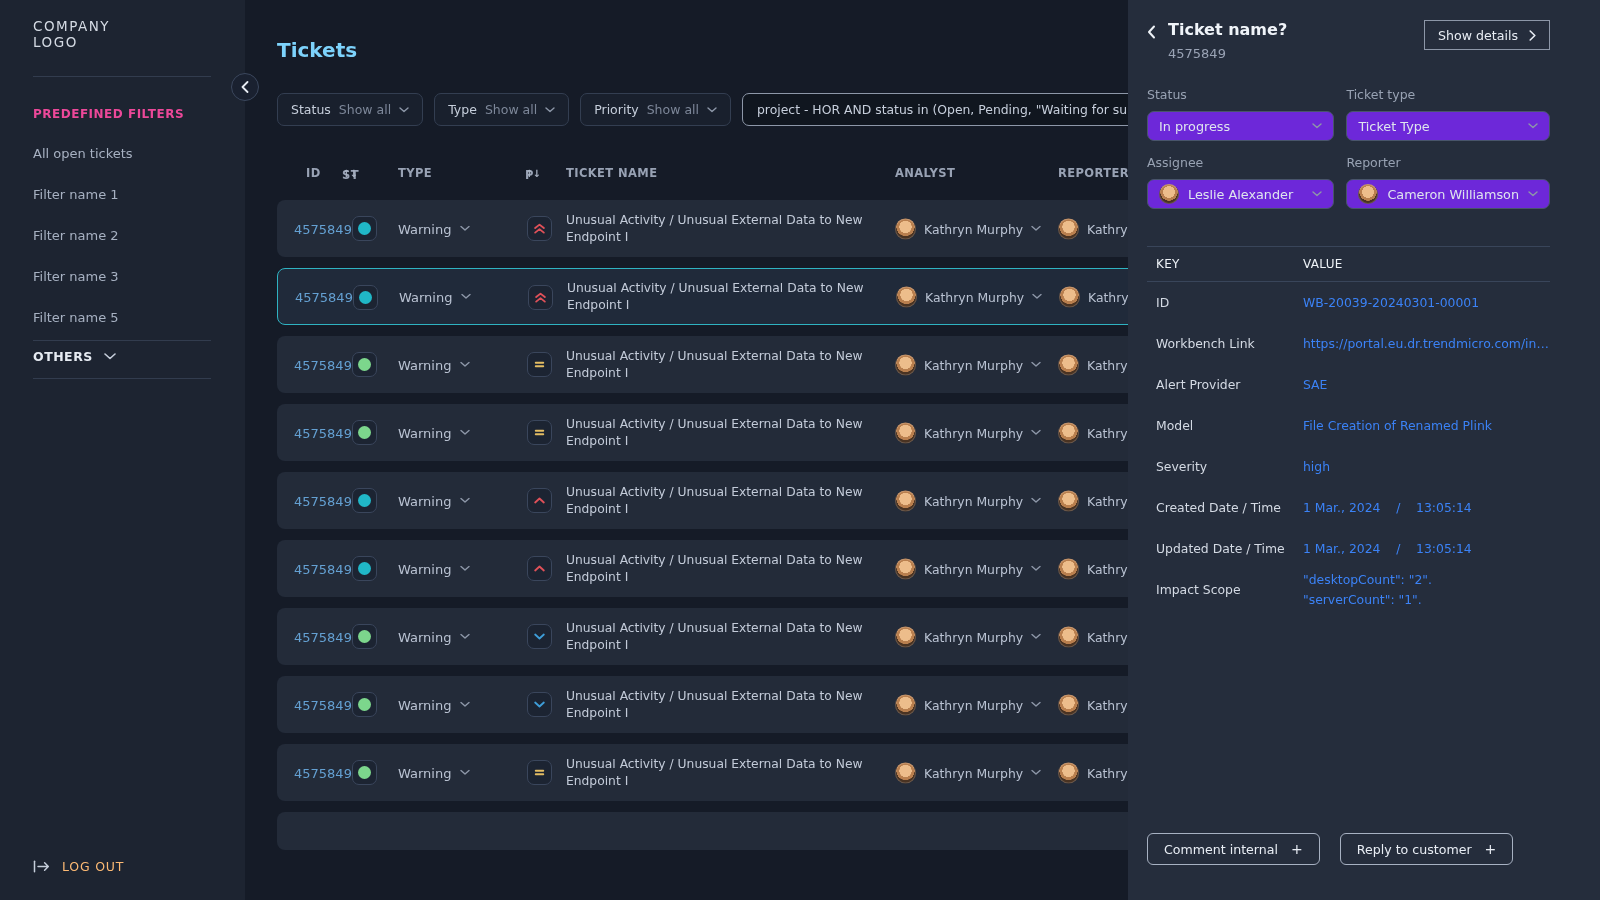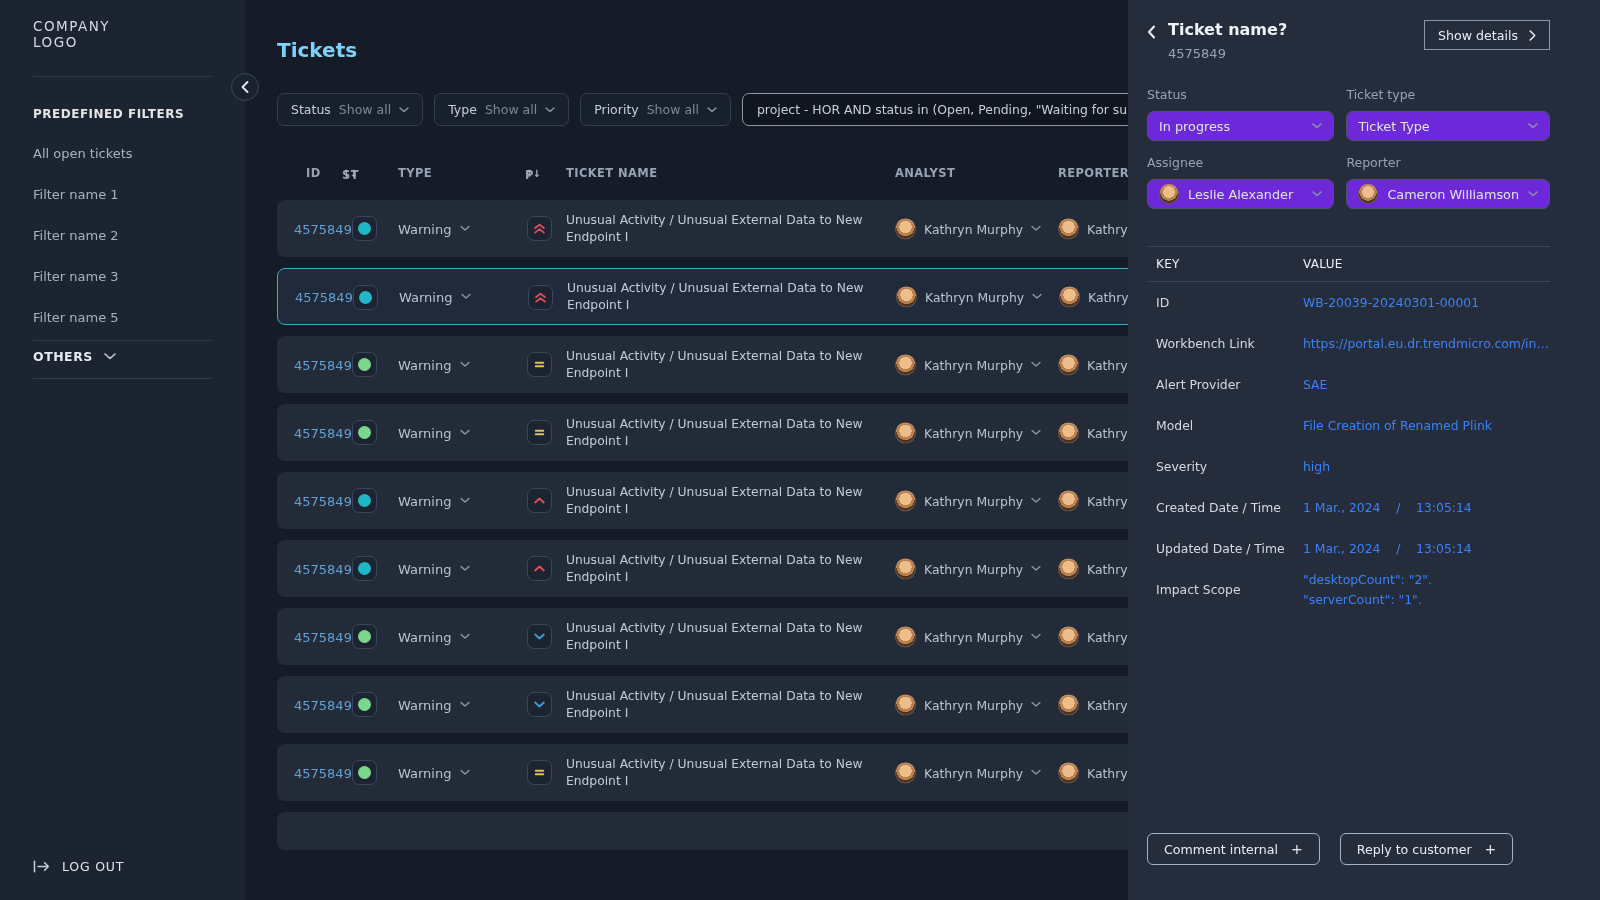--- a/index.html
+++ b/index.html
@@ -21,28 +21,28 @@
   .collapse-btn {
     position:absolute; top:73px; right:-14px; width:28px; height:28px;
     border-radius:50%; background:#1a2130; border:1px solid #3b475d;
     display:flex; align-items:center; justify-content:center; cursor:pointer; z-index:8;
   }
   .logo { margin:18px 0 0 33px; font-size:13.5px; letter-spacing:1.5px; color:#d5dbe4; line-height:1.2; }
   .project-row { margin:46px 0 0 37px; display:flex; align-items:flex-start; gap:13px; }
   .project-name { font-size:15px; font-weight:bold; color:#eef2f7; }
   .project-category { font-size:12px; color:#8b95a7; margin-top:4px; }
   .side-divider { height:1px; background:#323c4e; margin:26px 34px 0 33px; }
-  .pf-title { margin:30px 0 0 33px; font-size:12px; font-weight:bold; letter-spacing:.5px; color:#e5e5e5; }
+  .pf-title { margin:30px 0 0 33px; font-size:12px; font-weight:bold; letter-spacing:.5px; color:#ec4899; }
   .filter-list { margin-top:12px; }
   .filter-item { margin-left:33px; height:41px; display:flex; align-items:center;
     font-size:13px; color:#a7b1c2; cursor:pointer; }
   .others-row { margin:8px 0 0 33px; display:flex; align-items:center; gap:11px;
     font-size:12.5px; font-weight:bold; letter-spacing:.5px; color:#e6ebf2; cursor:pointer; }
   .logout { margin:auto 0 26px 33px; display:flex; align-items:center; gap:12px;
-    font-size:12.5px; letter-spacing:.8px; color:#e5e5e5; cursor:pointer; }
+    font-size:12.5px; letter-spacing:.8px; color:#fdba74; cursor:pointer; }
 
   
   .main { flex:1; position:relative; overflow:hidden; padding-left:32px; }
   .main-title { margin-top:38px; font-size:20px; font-weight:bold; color:#7dd3fc; }
   .filter-bar { margin-top:31px; display:flex; gap:11px; width:920px; }
   .filter-btn {
     height:33px; border:1px solid #333e51; border-radius:7px; background:#19202d;
     display:flex; align-items:center; gap:8px; padding:0 13px; cursor:pointer; flex-shrink:0;
   }
   .filter-btn .f-label { font-size:12.5px; color:#c6cedb; }

